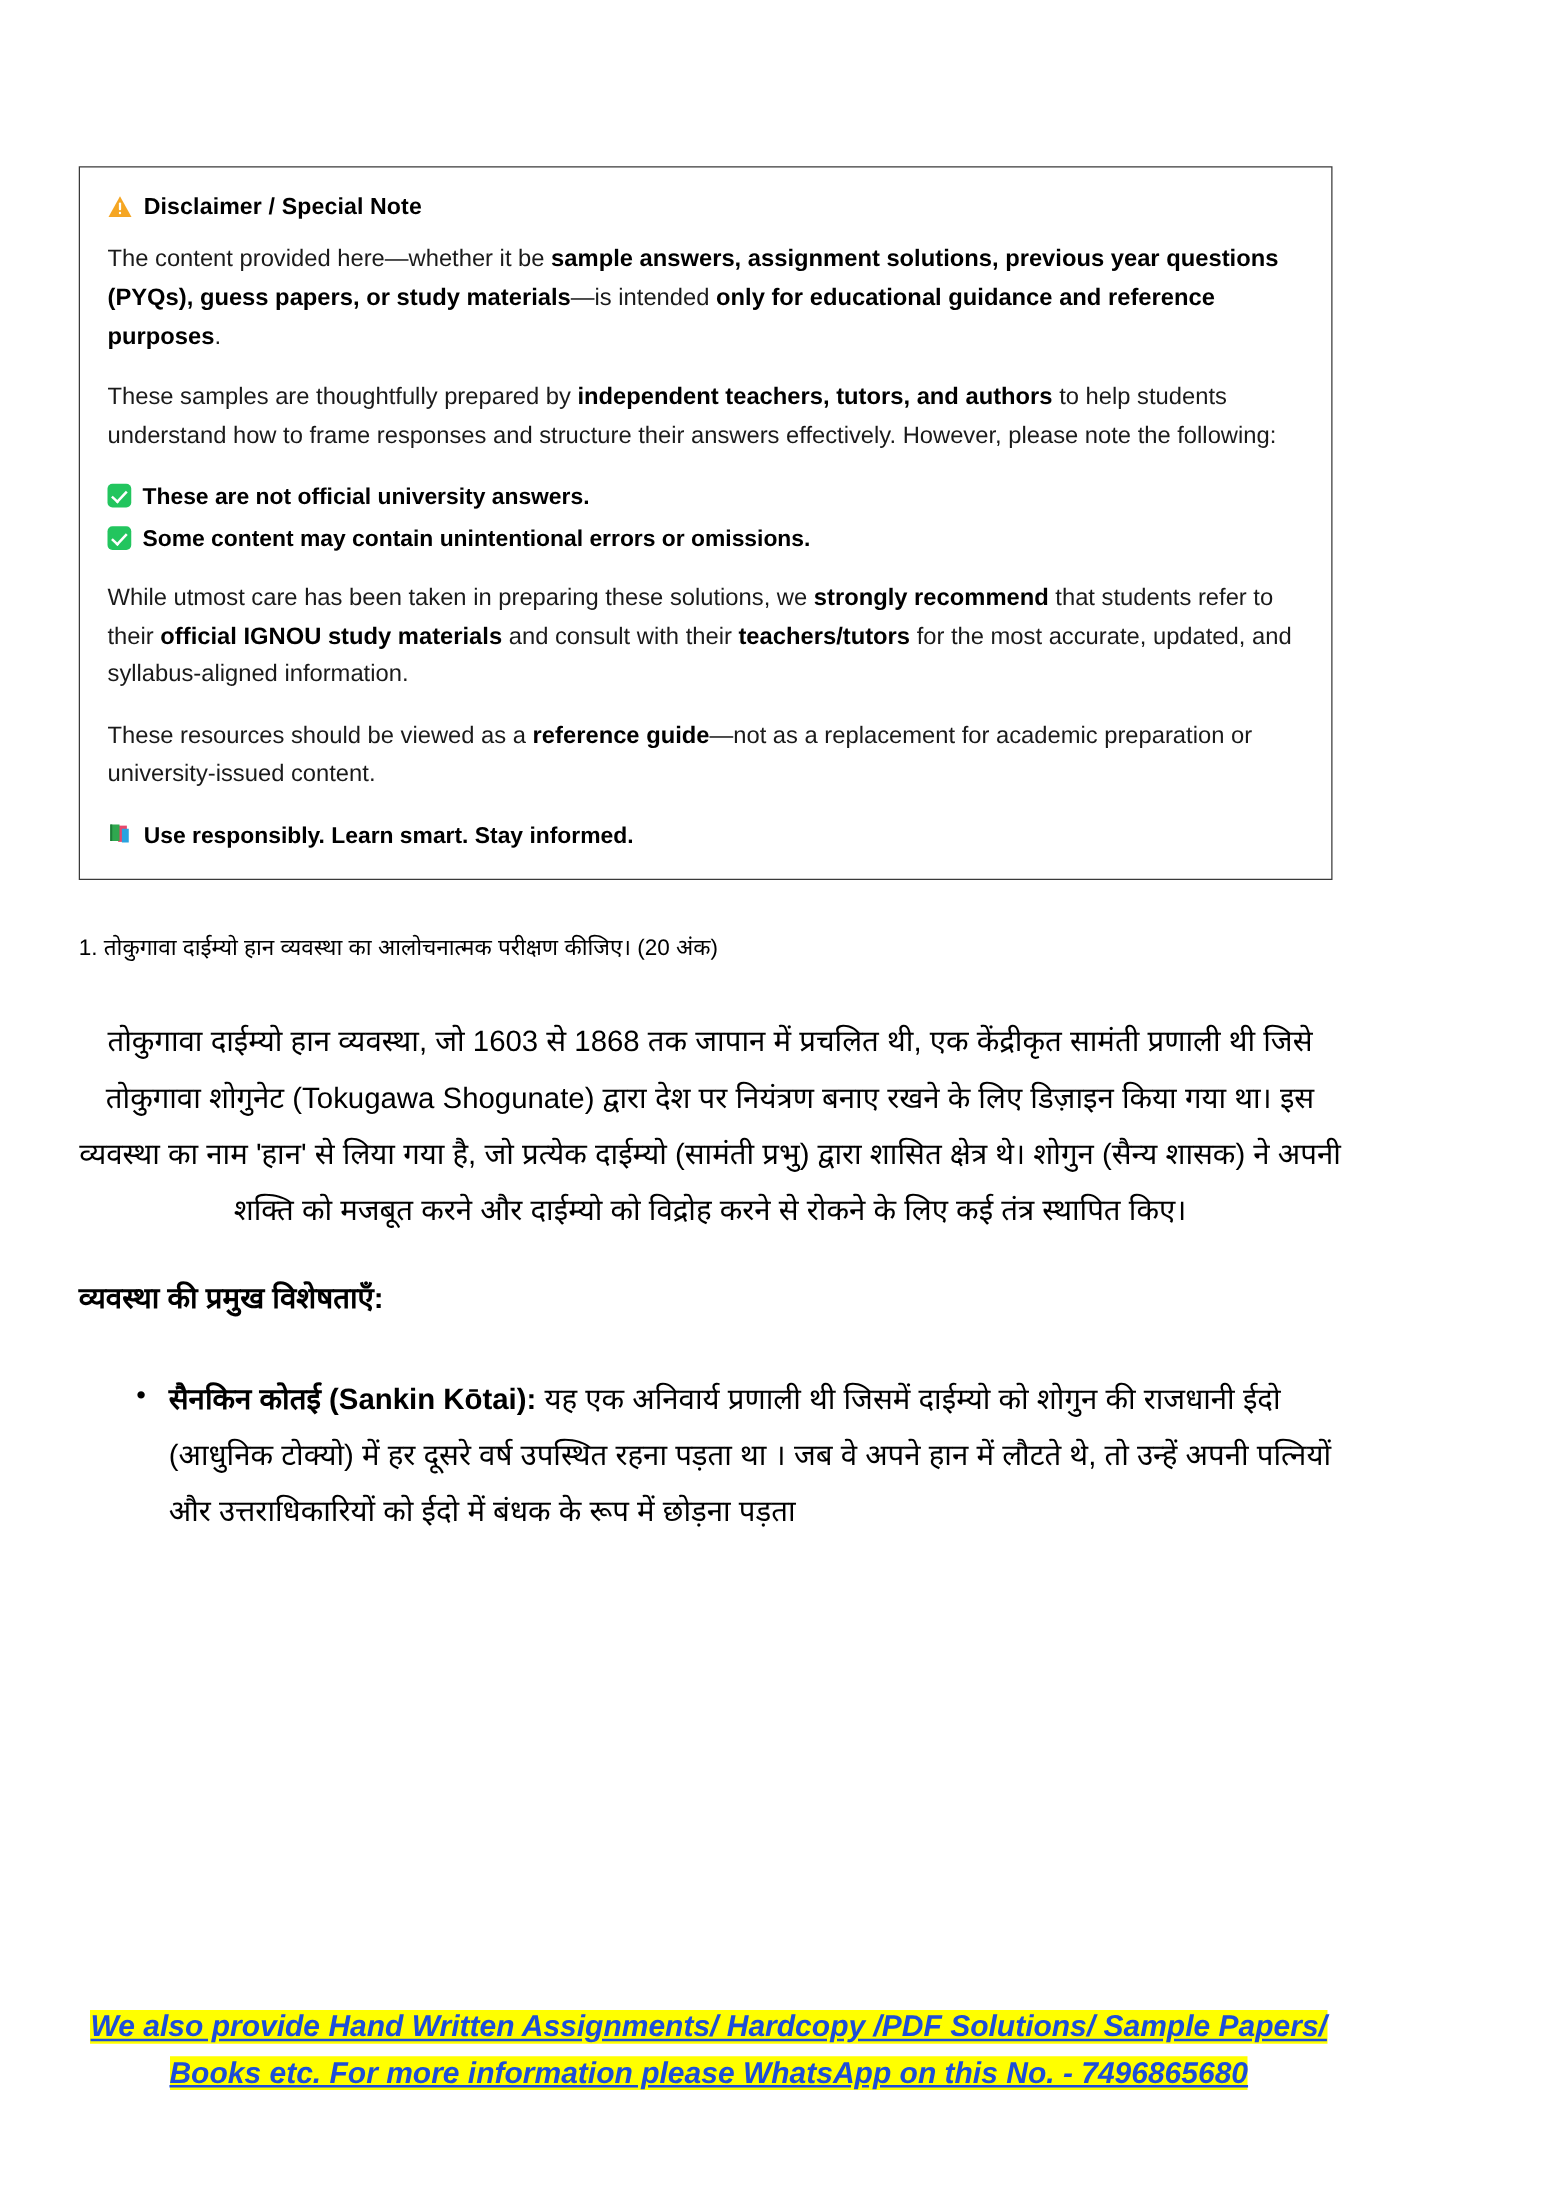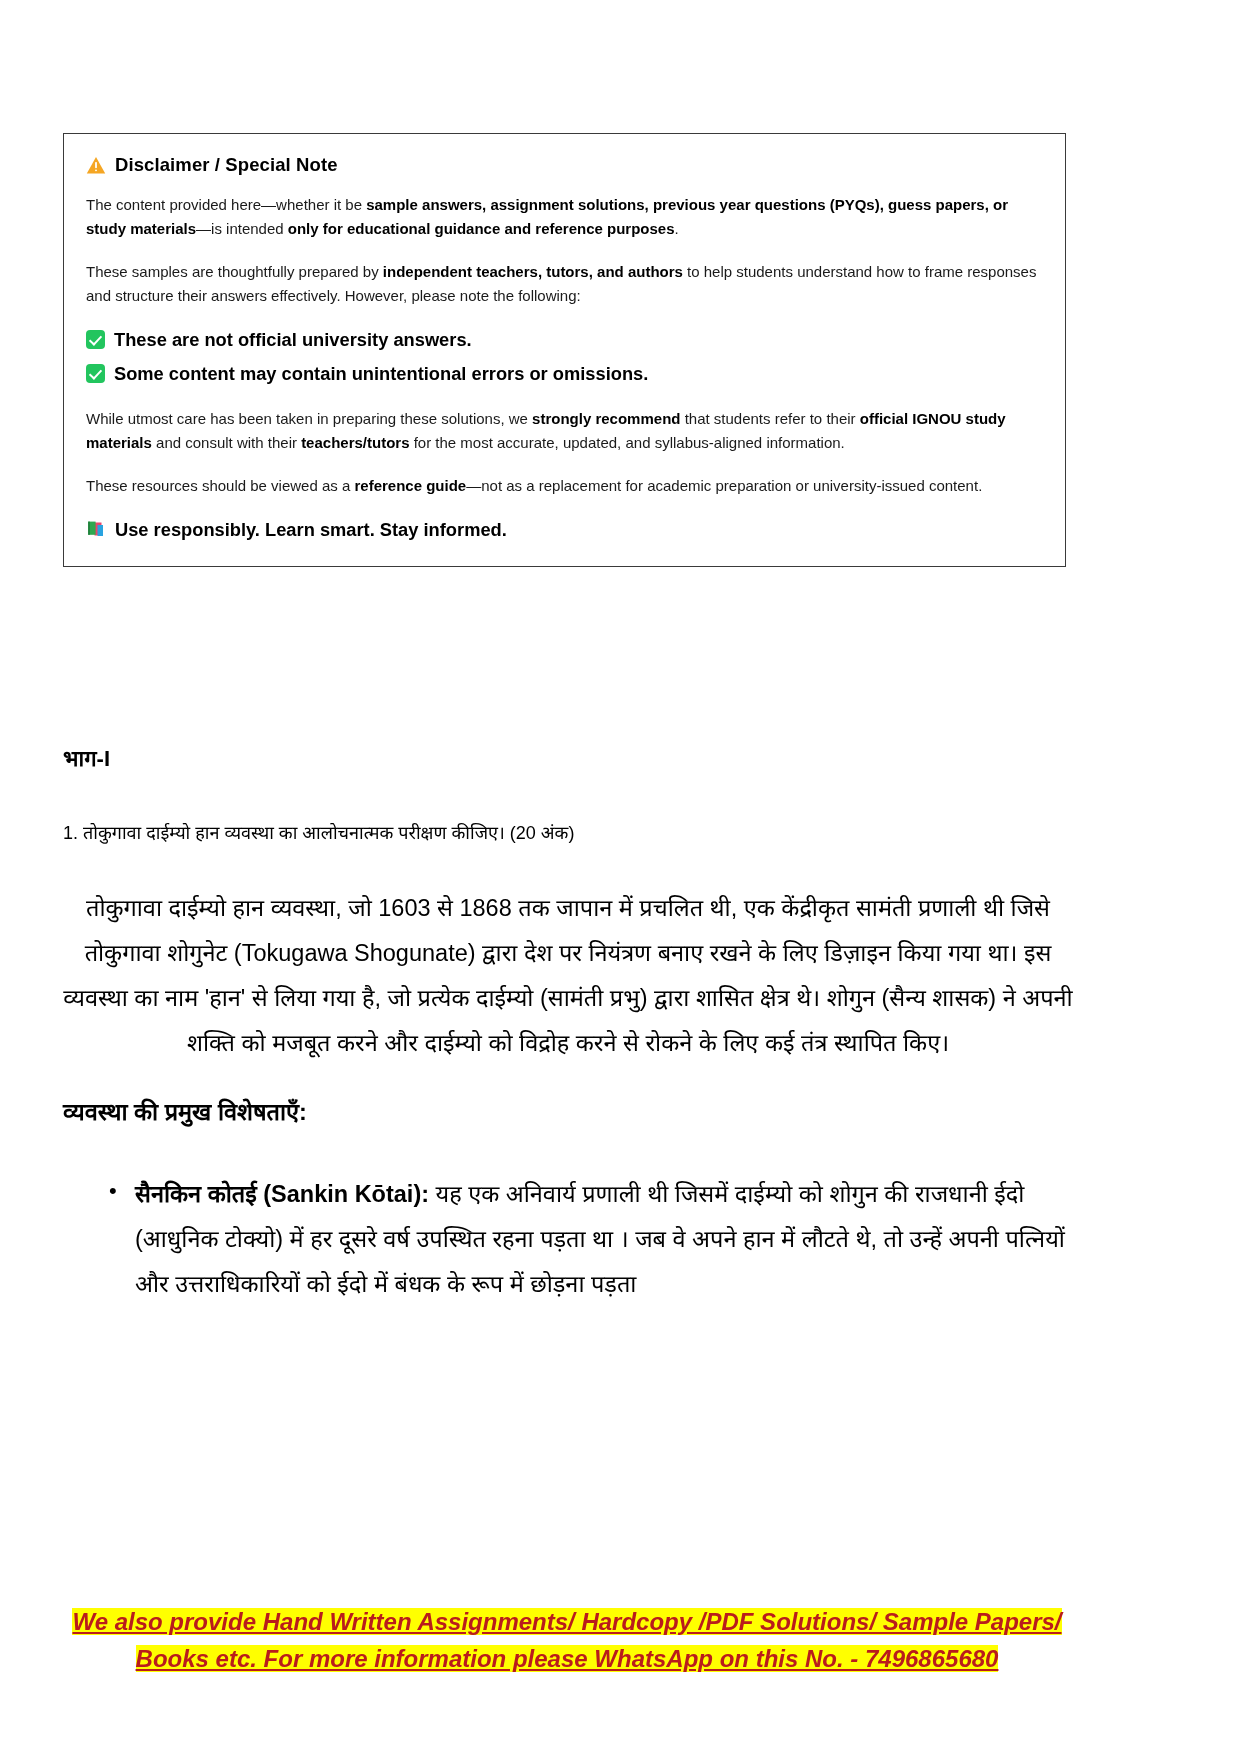--- a/index.html
+++ b/index.html
@@ -49,21 +49,21 @@
   .warn-icon {
     display: inline-block;
     width: 20px;
     height: 19px;
     position: relative;
     flex: 0 0 auto;
   }
   .warn-icon svg { display:block; }
 
   .disc-p {
-    font-size: 15px;
+    font-size: 19px;
     line-height: 1.62;
     margin: 0 0 18px 0;
     color: #1a1a1a;
   }
   .disc-p b { font-weight: bold; color:#000; }
 
   .check-list {
     margin: 0 0 18px 0;
     padding: 0;
     list-style: none;
@@ -175,21 +175,21 @@
   .footer-banner {
     position: absolute;
     left: 63px;
     top: 1603px;
     width: 1008px;
     text-align: center;
   }
   .footer-line {
     display: inline;
     background: #ffff00;
-    color: #b91c1c;
+    color: #1d4ed8;
     font-weight: bold;
     font-style: italic;
     text-decoration: underline;
     font-size: 24px;
     line-height: 1.55;
     box-decoration-break: clone;
     margin-top: 25px;
     -webkit-box-decoration-break: clone;
   }
   .footer-row { margin: 0; }
@@ -240,21 +240,20 @@
           <rect x="2.2" y="2.6" width="1.6" height="13.2" fill="#1d7d38"></rect>
         </svg>
       </span>
       <span>Use responsibly. Learn smart. Stay informed.</span>
     </p>
 
   </div>
 
   <div class="content">
 
-    <div class="part-heading">भाग-I</div>
 
     <div class="question">1. तोकुगावा दाईम्यो हान व्यवस्था का आलोचनात्मक परीक्षण कीजिए। (20 अंक)</div>
 
     <div class="body-para">तोकुगावा दाईम्यो हान व्यवस्था, जो 1603 से 1868 तक जापान में प्रचलित थी, एक केंद्रीकृत सामंती प्रणाली थी जिसे तोकुगावा शोगुनेट (Tokugawa Shogunate) द्वारा देश पर नियंत्रण बनाए रखने के लिए डिज़ाइन किया गया था। इस व्यवस्था का नाम 'हान' से लिया गया है, जो प्रत्येक दाईम्यो (सामंती प्रभु) द्वारा शासित क्षेत्र थे। शोगुन (सैन्य शासक) ने अपनी शक्ति को मजबूत करने और दाईम्यो को विद्रोह करने से रोकने के लिए कई तंत्र स्थापित किए।</div>
 
     <div class="sub-heading">व्यवस्था की प्रमुख विशेषताएँ:</div>
 
     <ul class="bullets">
       <li><b>सैनकिन कोतई (Sankin Kōtai):</b><span> यह एक अनिवार्य प्रणाली थी जिसमें दाईम्यो को शोगुन की राजधानी ईदो (आधुनिक टोक्यो) में हर दूसरे वर्ष उपस्थित रहना पड़ता था । जब वे अपने हान में लौटते थे, तो उन्हें अपनी पत्नियों और उत्तराधिकारियों को ईदो में बंधक के रूप में छोड़ना पड़ता</span></li>
     </ul>

